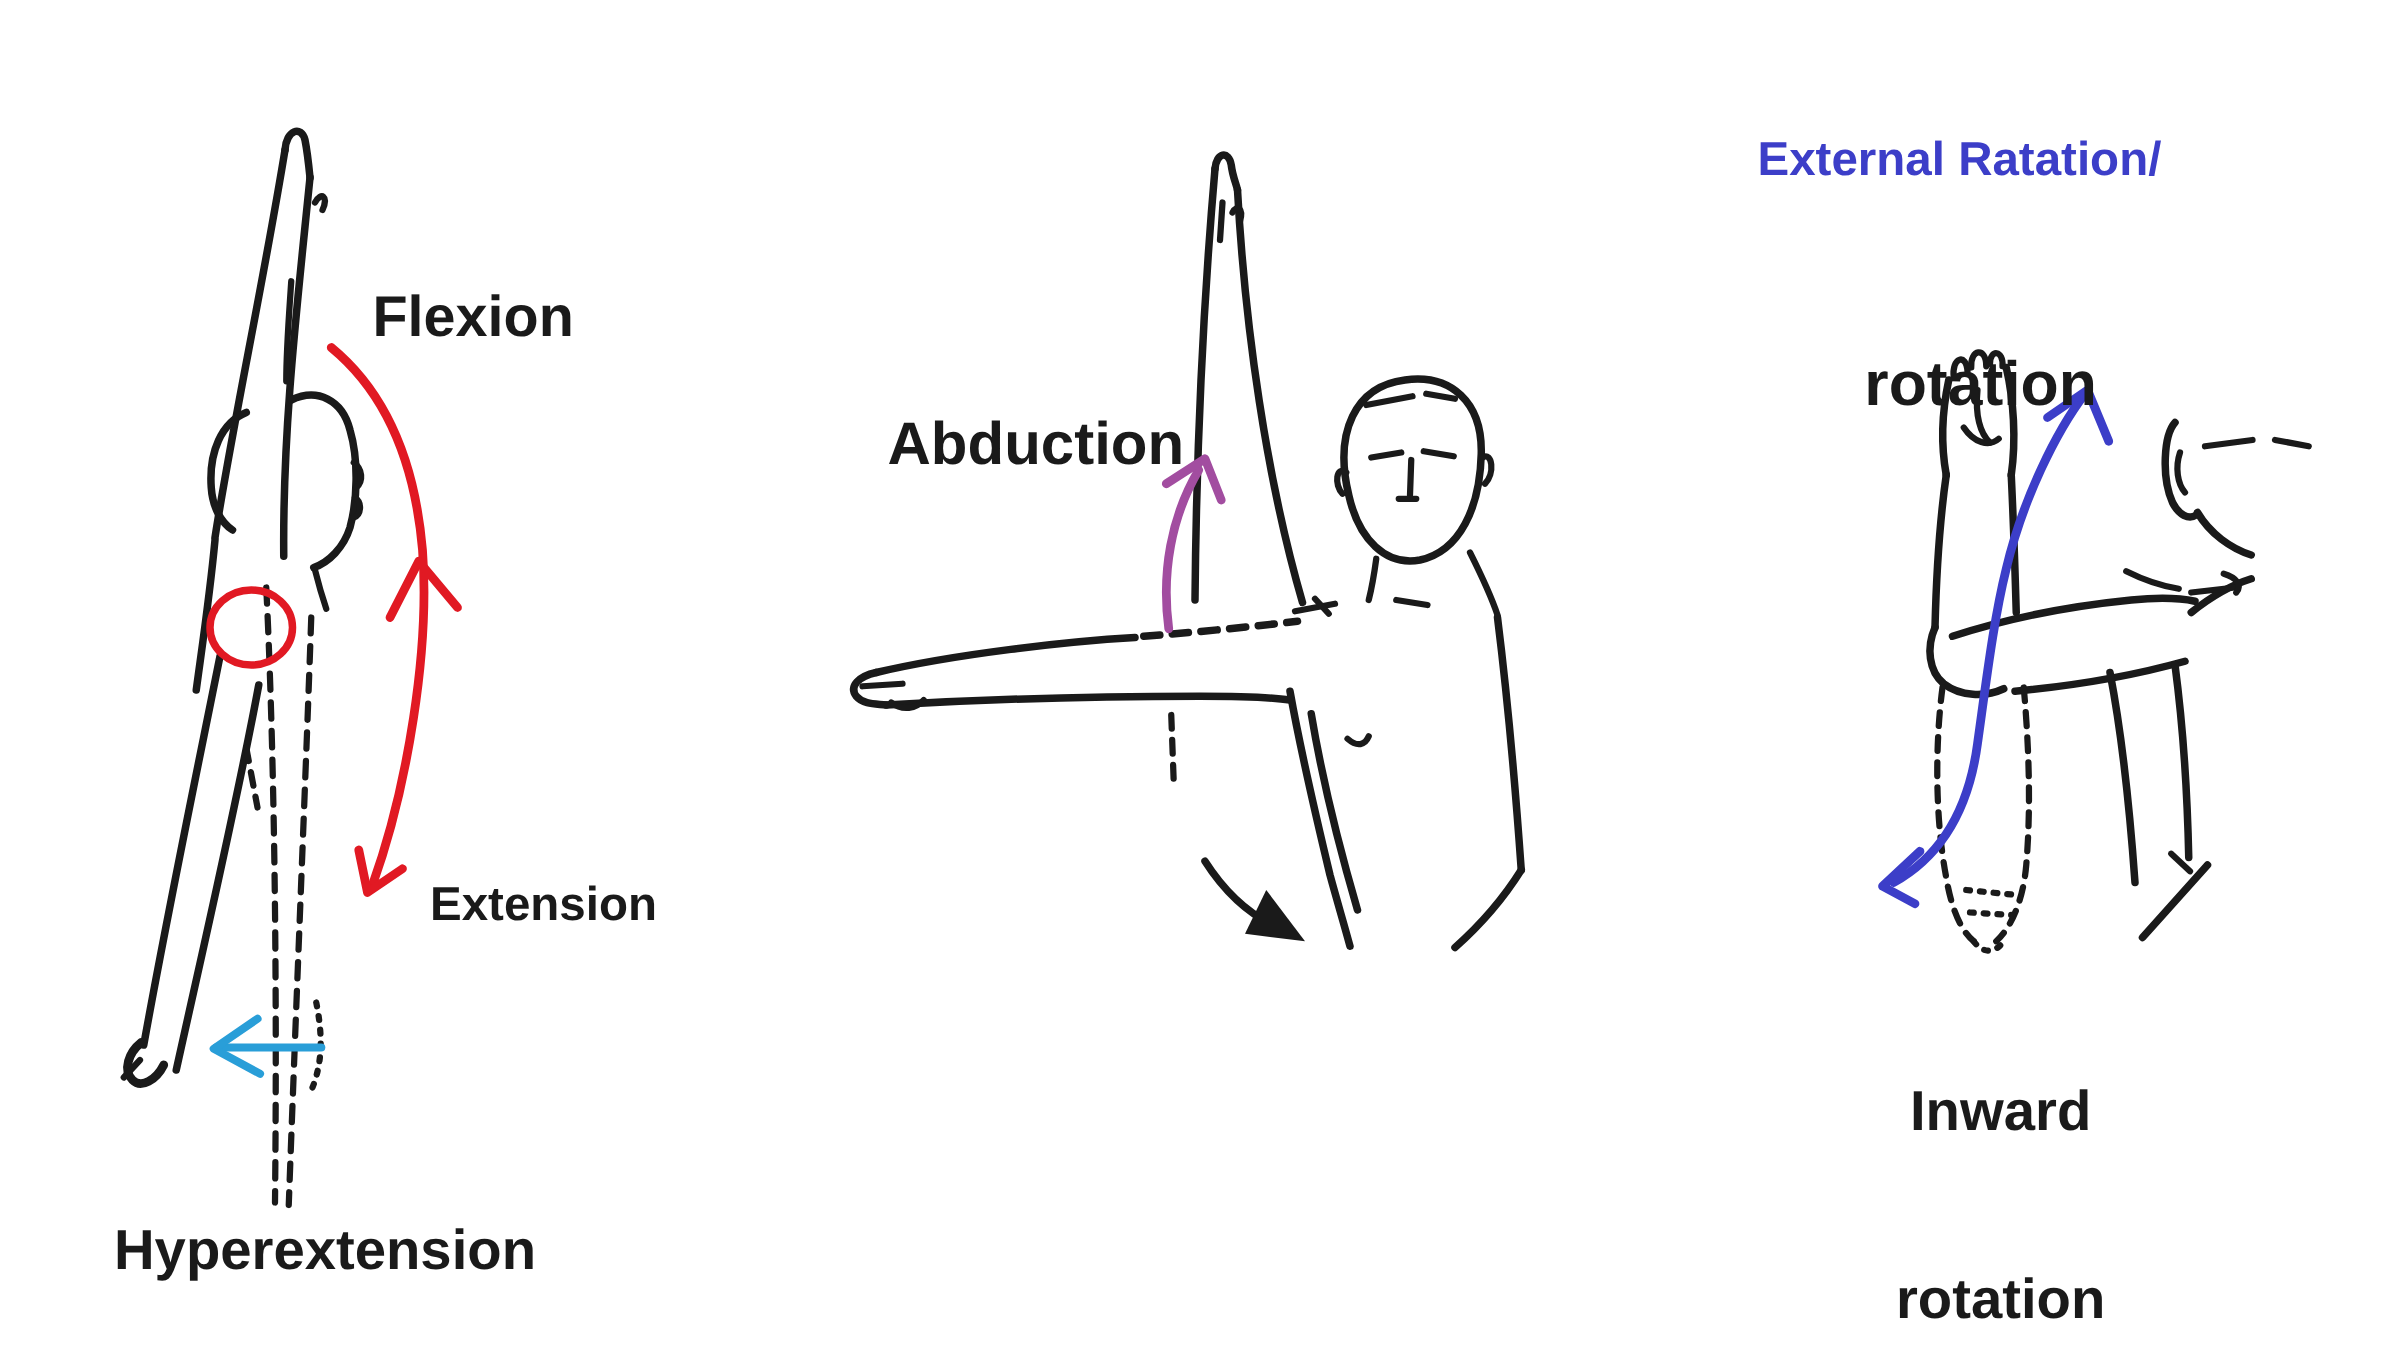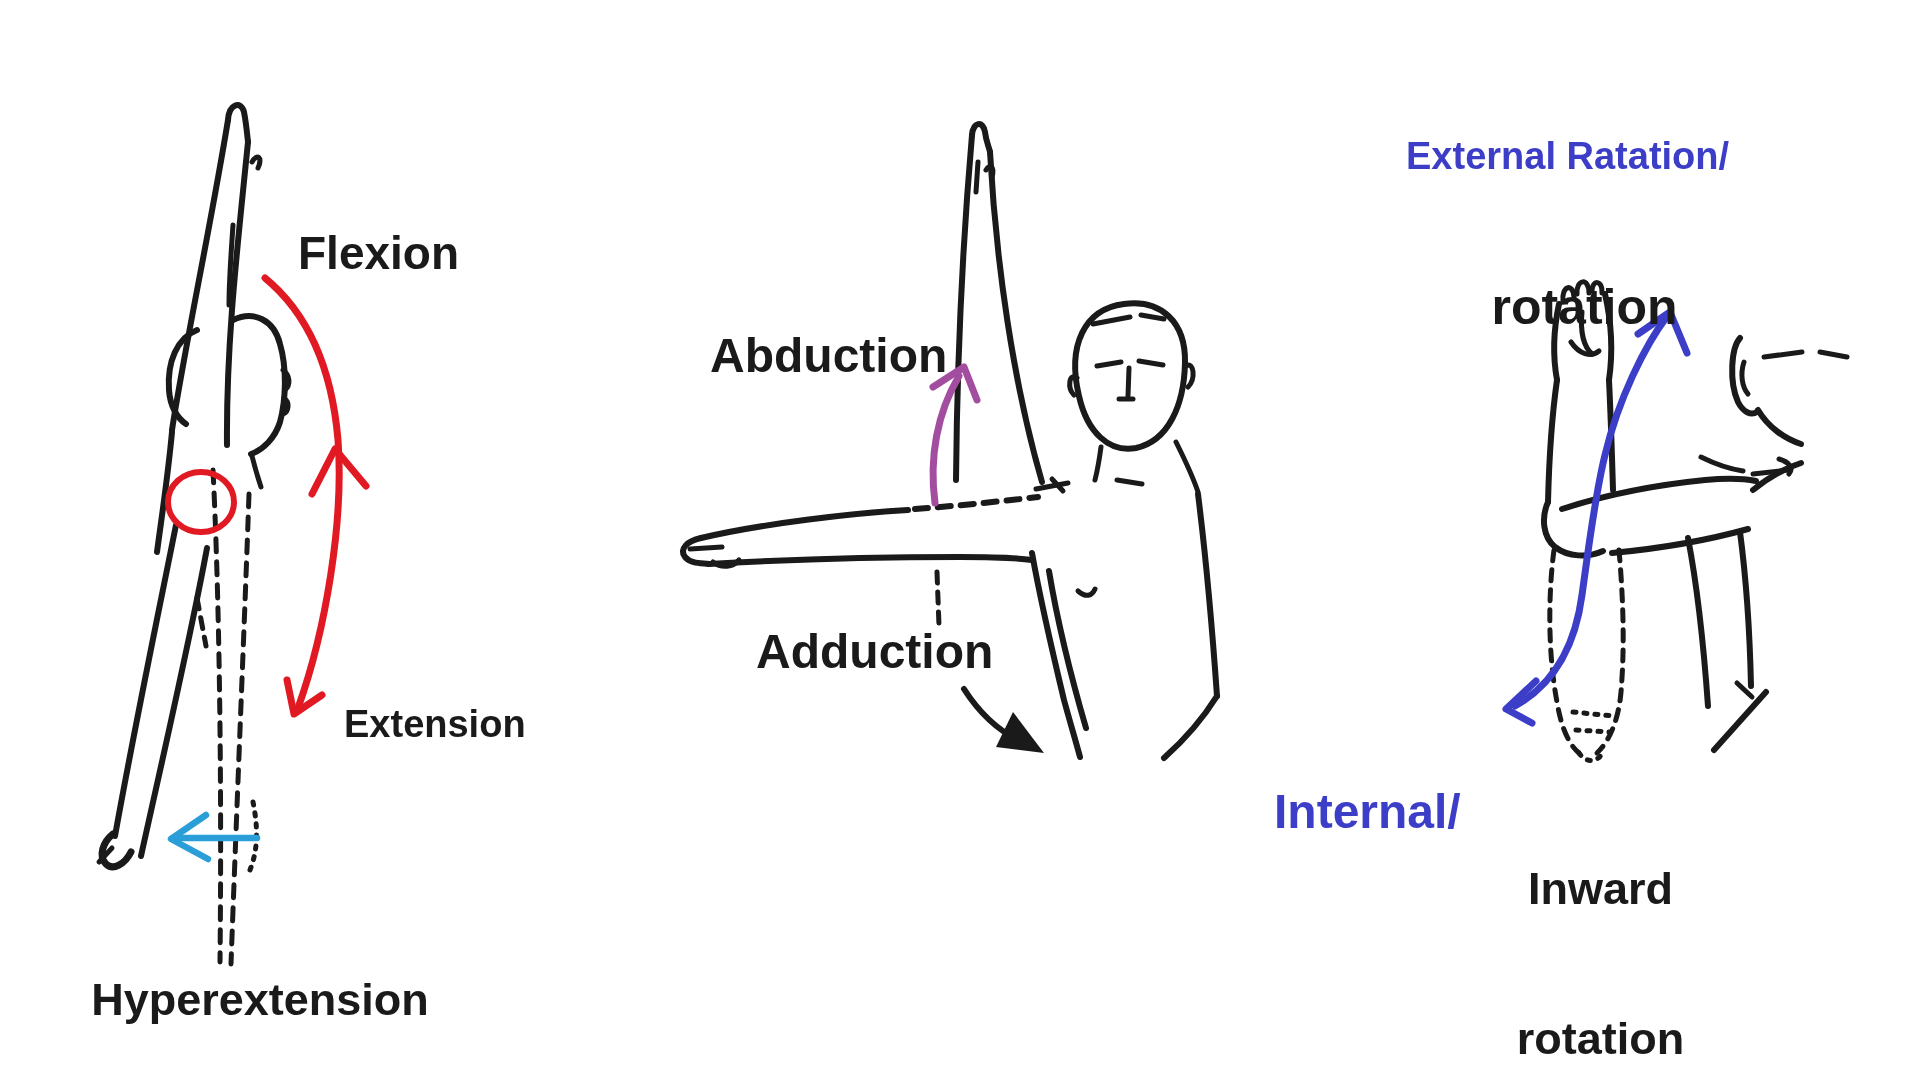--- a/index.html
+++ b/index.html
@@ -6,21 +6,21 @@
   .canvas{position:relative;width:1920px;height:1080px;background:var(--bg,#fff);
           overflow:hidden;font-family:"Liberation Sans",sans-serif;}
   svg.art{position:absolute;left:0;top:0;}
   svg.art path, svg.art ellipse, svg.art circle{fill:none;stroke-linecap:round;stroke-linejoin:round;}
   .ink{stroke:var(--ink);} .red{stroke:var(--red);} .sky{stroke:var(--sky);}
   .purple{stroke:var(--purple);} .blu{stroke:var(--blue);}
   .w5{stroke-width:5;} .w6{stroke-width:6;} .w65{stroke-width:6.5;} .w7{stroke-width:7;}
   .dash{stroke-dasharray:13 10;} .dash2{stroke-dasharray:11 9;} .dots{stroke-dasharray:3 8;}
   .fillink{fill:var(--ink);stroke:none;}
   .lbl{position:absolute;font-weight:bold;color:var(--ink);white-space:pre;line-height:1.1;}
-  .lbl.blue{color:var(--blue);margin-top:28px;}
+  .lbl.blue{color:var(--blue);}
   .center{text-align:center;}
 </style>
 </head>
 <body>
 
 <div class="canvas">
 
   <svg class="art" width="1920" height="1080" viewBox="0 0 1920 1080">
 
     <g>
@@ -162,28 +162,26 @@
 
   <div class="lbl" style="left:344px;top:704px;font-size:38px;">Extension</div>
 
   <div class="lbl center" style="left:50px;top:860px;width:420px;font-size:45px;line-height:56px;">
     <div>Hyperextension</div>
     
   </div>
 
   <div class="lbl" style="left:710px;top:312px;font-size:48px;margin-top:18px;">Abduction</div>
 
-  <div class="lbl" style="left:756px;top:626px;font-size:48px;">Adduction</div>
 
   <div class="lbl blue" style="left:1406px;top:108px;font-size:38px;">External Ratation/</div>
 
   <div class="lbl center" style="left:1452px;top:170px;width:265px;font-size:50px;line-height:55px;">
     <div>rotation</div>
   </div>
 
-  <div class="lbl blue" style="left:1274px;top:758px;font-size:48px;">Internal/</div>
 
   <div class="lbl center" style="left:1498px;top:764px;width:205px;font-size:45px;line-height:50px;">
     <div>Inward</div>
     <div>rotation</div>
   </div>
 
 </div>
 
 </body></html>

